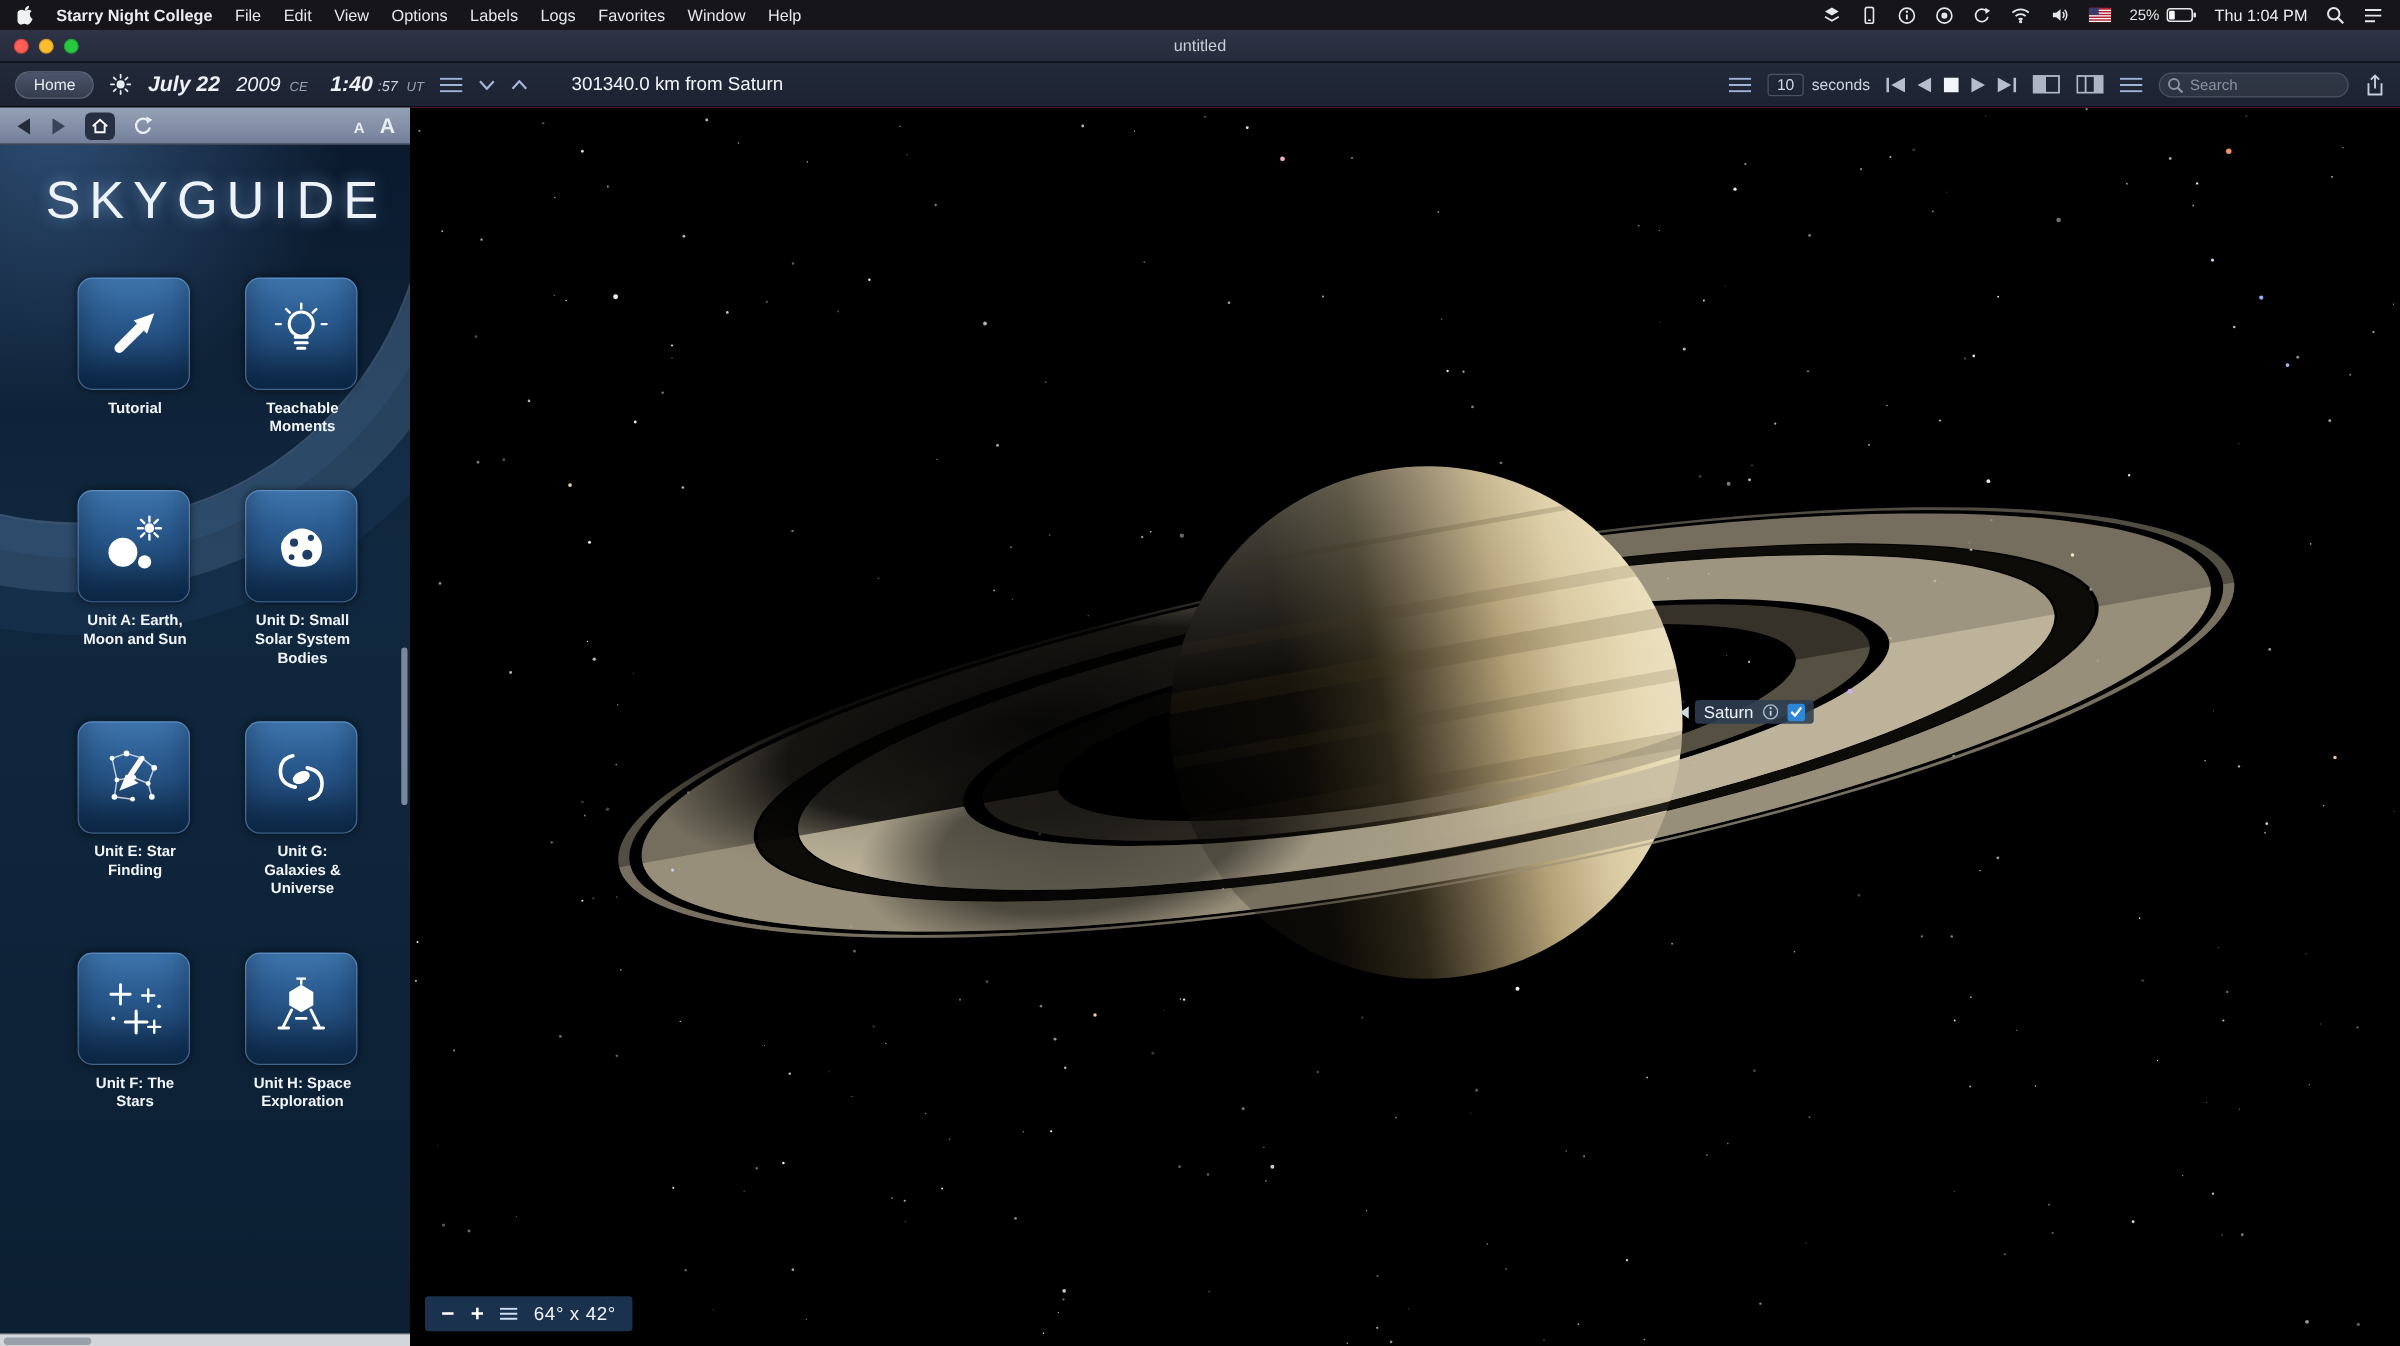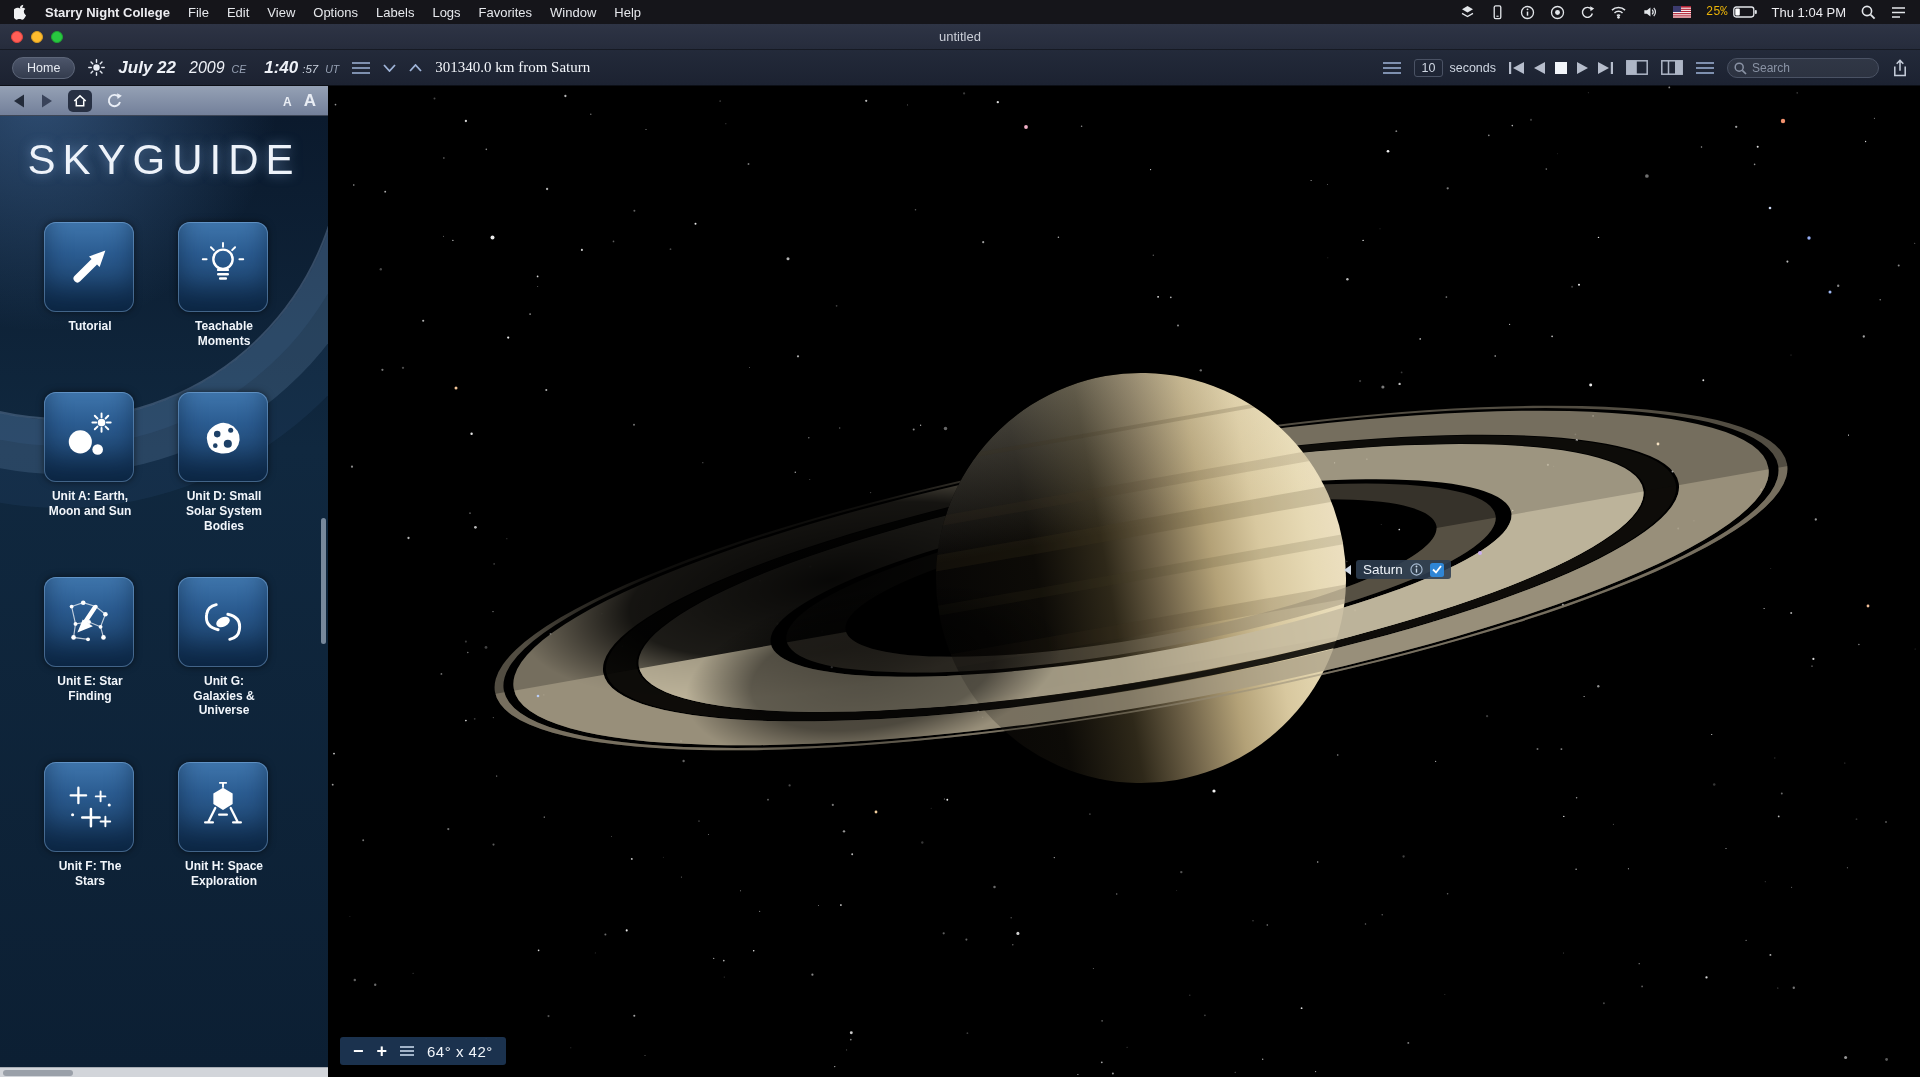--- a/index.html
+++ b/index.html
@@ -7,21 +7,21 @@
     font-family:"Liberation Sans","DejaVu Sans",sans-serif; -webkit-font-smoothing:antialiased; }
 
   
   .menubar { height:24px; background:rgba(22,22,27,0.97); display:flex; align-items:center;
     padding:0 14px; color:#ececf0; font-size:13px; gap:18px; }
   .menubar .appname { font-weight:bold; }
   .menu-item { color:#e6e8ec; }
   .menubar .spacer { flex:1; }
   .statusbar { display:flex; align-items:center; gap:15px; }
   .statusbar svg { display:block; }
-  .batt { display:flex; align-items:center; gap:5px; font-size:12px; color:#eab308;font-family:Liberation Mono, monospace; }
+  .batt { display:flex; align-items:center; gap:5px; font-size:12px; color:#e5e5e5; }
   .clock { font-size:13px; }
 
   
   .titlebar { height:26px; background:linear-gradient(#2e3445,#262c3c); position:relative;
     display:flex; align-items:center; border-bottom:1px solid #161a24; }
   .lights { display:flex; gap:8px; margin-left:11px; }
   .light { width:12px; height:12px; border-radius:50%; }
   .light.red { background:#ff5f57; border:1px solid #e0443e; }
   .light.yellow { background:#febc2e; border:1px solid #d89c23; }
   .light.green { background:#28c840; border:1px solid #1ea433; }
@@ -33,21 +33,21 @@
   .tb-left, .tb-right { display:flex; align-items:center; }
   .tb-left { gap:13px; }
   .tb-right { margin-left:auto; gap:13px; }
   .homebtn { height:22px; padding:0 14px; border-radius:11px; font-size:12.5px; color:#e7ebf2;
     background:linear-gradient(#4c556a,#343c4e); border:1px solid #5d6679; display:flex; align-items:center; }
   .datetime { display:flex; align-items:baseline; gap:4px;font-style:italic; }
   .dt-big { font-size:17px; font-weight:600; }
   .dt-year { font-size:16px; font-weight:500; margin-left:9px; }
   .dt-sm { font-size:10.5px; color:#98a3b6; margin-left:3px; }
   .dt-sec { font-size:11.5px; color:#cdd4e0;text-align:right; }
-  .loc { font-size:15px; color:#f2f5fa; margin-left:0;font-family:Liberation Serif, serif; }
+  .loc { font-size:15px; color:#f2f5fa; margin-left:22px; }
   .tstep { display:flex; align-items:center; gap:6px; font-size:12.5px; color:#cfd6e2; }
   .tstep .val { border:1px solid #4a5264; border-radius:3px; padding:1px 7px; font-size:12.5px; }
   .playback { display:flex; align-items:center; gap:10px; }
   .searchwrap { position:relative; }
   .searchwrap svg { position:absolute; left:7px; top:4px; }
   .searchbox { width:152px; height:20px; border-radius:10px; background:rgba(255,255,255,0.07);
     border:1px solid #4a5264; color:#e6eaf0; font-size:12px; padding:0 8px 0 24px; outline:none; }
   .searchbox::placeholder { color:#8a93a5; }
   .icbtn { display:flex; align-items:center; }
 
@@ -58,21 +58,21 @@
   .sidebar { width:328px; height:991px; display:flex; flex-direction:column; position:relative; }
   .sidenav { height:30px; background:linear-gradient(#95a1b5,#73809a); display:flex; align-items:center;
     gap:14px; padding:0 12px; border-bottom:1px solid #3d4656; }
   .navbtn { display:flex; align-items:center; }
   .homesq { width:24px; height:22px; background:#273043; border-radius:5px; display:flex;
     align-items:center; justify-content:center; }
   .fontA { margin-left:auto; display:flex; align-items:baseline; gap:12px; color:#e9edf4; font-weight:600; }
   .fontA .sm { font-size:12px; }
   .fontA .lg { font-size:17px; }
   .skyguide { flex:1; position:relative; overflow:hidden;
-    background:linear-gradient(180deg,#0b1a2d 0%, #10283f 35%, #0c1f33 100%); }
+    background:linear-gradient(180deg,#0b1a2d 0%, #10283f 35%, #0c1f33 100%);padding-left:18px; }
   .skyguide::before { content:""; position:absolute; left:-220px; top:-260px; width:560px; height:560px;
     border-radius:50%; border:2px solid rgba(160,190,230,0.28);
     box-shadow:0 0 0 26px rgba(90,140,200,0.10), 0 0 0 54px rgba(150,185,225,0.16), 0 0 0 88px rgba(90,140,200,0.08); }
   .skyguide::after { content:""; position:absolute; left:0; top:0; right:0; height:300px;
     background:radial-gradient(circle at 12% -8%, rgba(90,140,200,0.45), rgba(0,0,0,0) 55%); pointer-events:none; }
   .sg-title { text-align:center; margin-top:20px; font-size:42px; font-weight:200; letter-spacing:7px;
     color:#eef3fa; text-shadow:0 0 12px rgba(140,180,230,0.6); position:relative; z-index:2; }
   .tile-grid { position:relative; z-index:2; width:222px; margin:38px 0 0 44px; display:grid;
     grid-template-columns:92px 92px; column-gap:42px; row-gap:44px; }
   .tile-cell { width:92px; }

